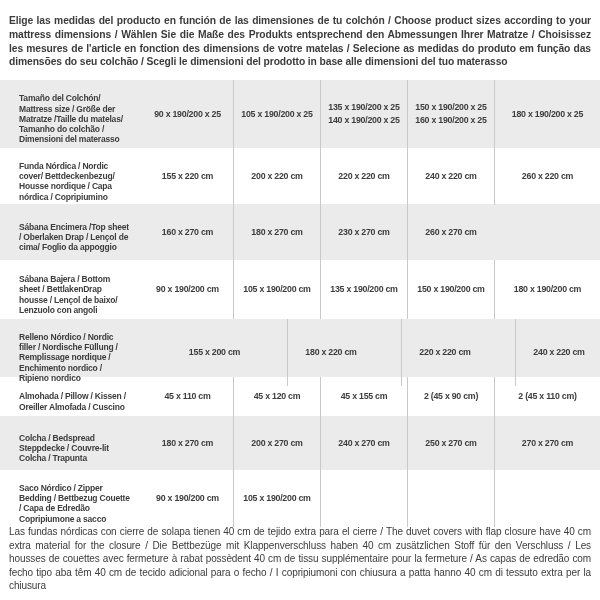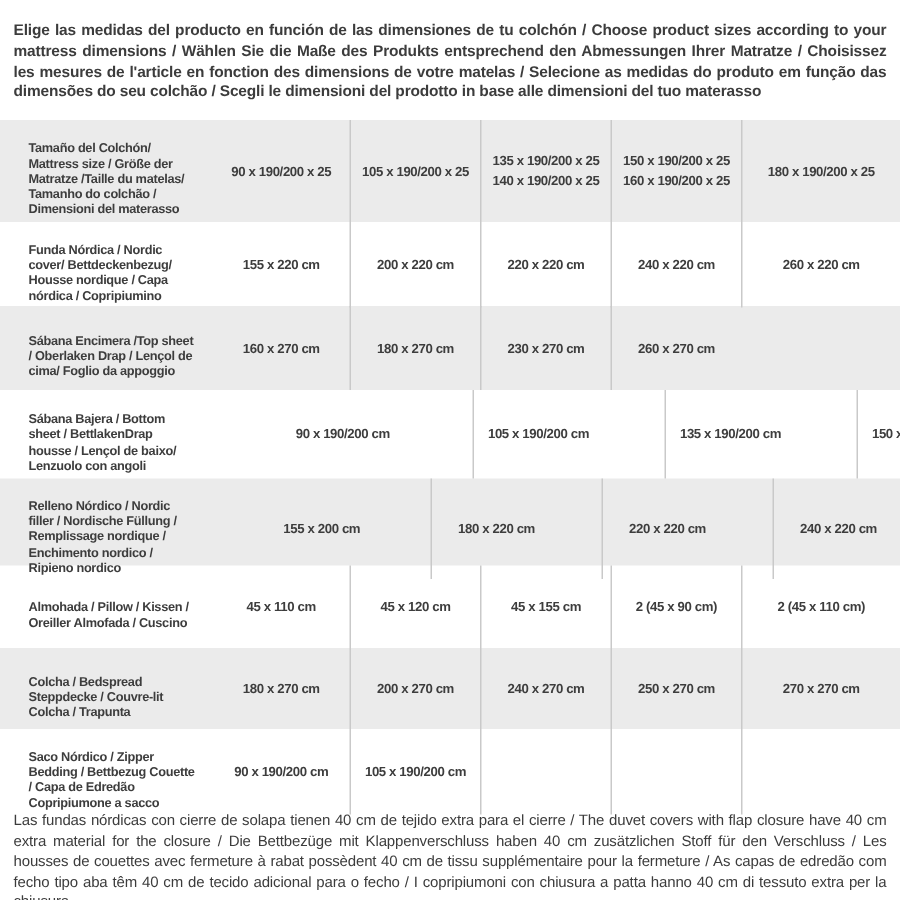--- a/index.html
+++ b/index.html
@@ -12,23 +12,23 @@
     box-sizing:border-box;height:80px;padding:14px 9px 0 9px;
     font-size:10.3px;font-weight:700;line-height:13.8px;
     text-align:justify;letter-spacing:-0.1px;color:#3c3c3c;
   }
   #size-table{width:600px;}
   .row{display:grid;grid-template-columns:142px 91px 87px 87px 87px 1fr;}
   .row.odd{background:#ebebeb;}
   .row:nth-child(1){height:68px;}
   .row:nth-child(2){height:56px;}
   .row:nth-child(3){height:56px;}
-  .row:nth-child(4){height:59px;gap:41px;}
+  .row:nth-child(4){height:59px;}
   .row:nth-child(5){height:58px;gap:27px;}
-  .row:nth-child(6){height:55px;}
+  .row:nth-child(6){height:39px;}
   .row:nth-child(7){height:54px;}
   .row:nth-child(8){height:48px;}
   .label-cell{
     display:flex;align-items:center;
     padding:13px 10px 3px 19px;
     font-size:8.5px;font-weight:700;line-height:10.2px;letter-spacing:-0.2px;
   }
   .value-cell{
     display:flex;flex-direction:column;align-items:center;justify-content:center;
     font-size:8.8px;font-weight:700;letter-spacing:-0.25px;line-height:13px;

